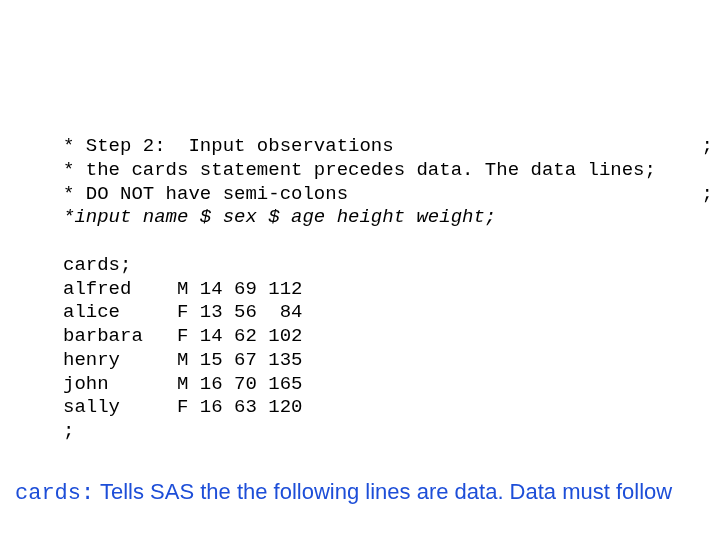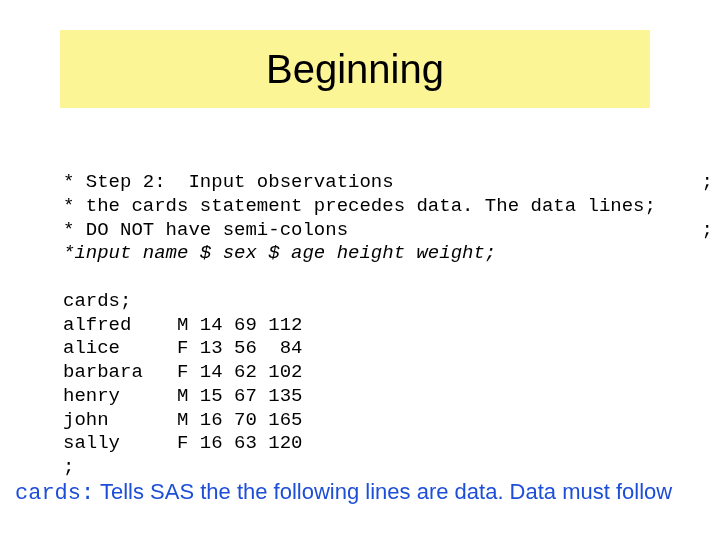--- a/index.html
+++ b/index.html
@@ -36,21 +36,20 @@
   .code-block {
     position: absolute;
     top: 135px;
     left: 63px;
     width: 600px;
     font-family: "Courier New", Courier, monospace;
     font-size: 19px;
     line-height: 1.25;
     white-space: pre;
     color: #000;
-    margin-top: 36px;
   }
   .italic {
     font-style: italic;
   }
   .footer {
     position: absolute;
     top: 479px;
     left: 15px;
     width: 700px;
     font-size: 22px;
@@ -58,23 +57,20 @@
   }
   .footer .mono {
     font-family: "Courier New", Courier, monospace;
   }
 </style>
 </head>
 <body>
 
 <div class="slide">
 
-  <div class="title-box">
-    <span class="title-text">Beginning</span>
-  </div>
 
   <div class="code-block"><span>* Step 2:  Input observations                           ;</span>
 <span>* the cards statement precedes data. The data lines;</span>
 <span>* DO NOT have semi-colons                               ;</span>
 <span class="italic">*input name $ sex $ age height weight;</span>
 <span></span>
 <span>cards;</span>
 <span>alfred    M 14 69 112</span>
 <span>alice     F 13 56  84</span>
 <span>barbara   F 14 62 102</span>

